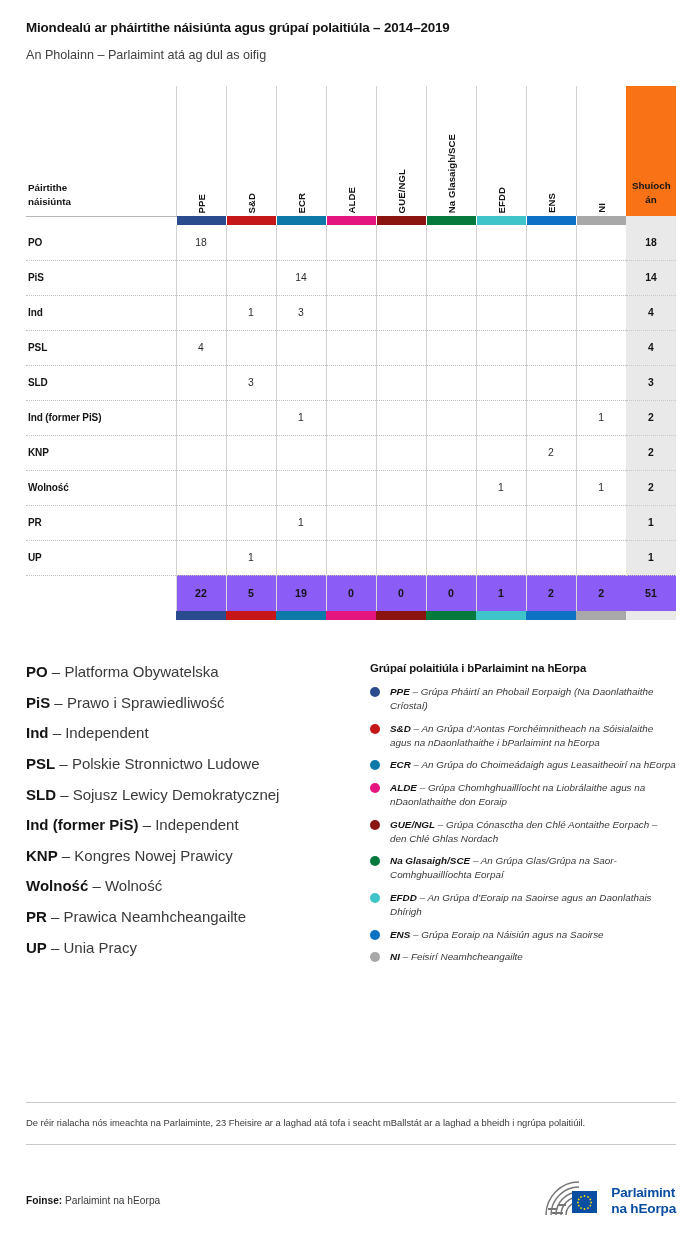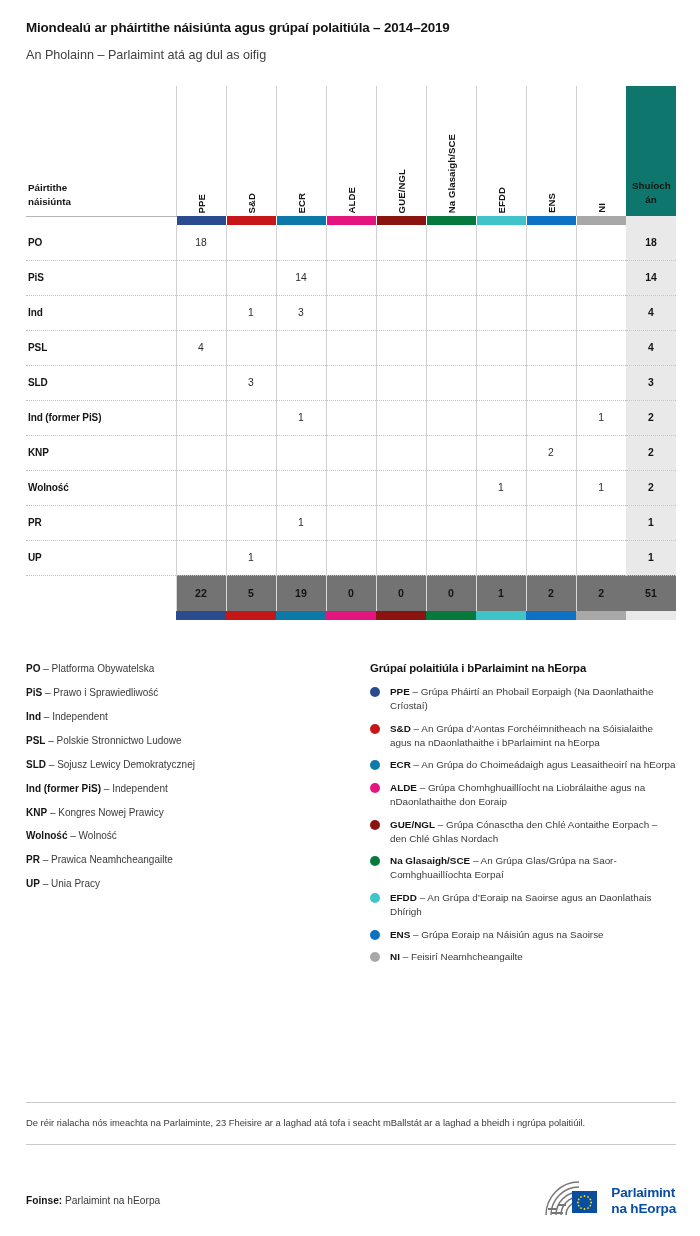--- a/index.html
+++ b/index.html
@@ -89,21 +89,21 @@
     height: 130px;
   }
   .party-head-label {
     font-size: 9.8px;
     font-weight: bold;
     line-height: 1.45;
     color: #141414;
     padding: 0 0 6px 2px;
   }
   th.tot-head {
-    background: #0f766e;
+    background: #f97316;
     vertical-align: bottom;
     text-align: center;
     height: 130px;
   }
   .tot-head-label {
     font-size: 9.8px;
     font-weight: bold;
     line-height: 1.45;
     color: #141414;
     padding: 0 6px 9px 6px;
@@ -139,21 +139,21 @@
   }
   .matrix tbody td.tot-cell {
     background: #e9e9e9;
     font-weight: bold;
     font-size: 10.4px;
     color: #141414;
     border-left: none;
     border-bottom: 1px dotted #c7c7c7;
   }
   .matrix tbody tr.totals td {
-    background: #737373;
+    background: #8b5cf6;
     font-weight: bold;
     color: #141414;
     height: 36px;
     border-bottom: none;
     border-left: 1px solid #d8d8d8;
     font-size: 10.6px;
   }
   .matrix tbody tr.totals td.party-name { border-left: none; background: #ffffff; }
   .matrix tbody tr.totals td.tot-cell { border-left: none; }
   tr.strip-bottom td { height: 9px; padding: 0; border: none; background: #ffffff; }
@@ -168,31 +168,32 @@
   .legend-col-left { width: 320px; }
   .legend-col-right { width: 306px; }
   .legend-title {
     font-size: 11.4px;
     font-weight: bold;
     color: #141414;
     margin-bottom: 11px;
     letter-spacing: -0.1px;
   }
   .abbr-row {
-    font-size: 10px;
+    font-size: 15px;
     line-height: 1.34;
     margin-bottom: 10.5px;
     color: #3a3a3a;
   }
   .abbr-row b { color: #141414; font-weight: bold; }
 
   .grp-row {
     display: flex;
     align-items: flex-start;
     margin-bottom: 8.5px;
+    font-style: italic;
   }
   .dot {
     width: 10px;
     height: 10px;
     border-radius: 50%;
     flex: 0 0 10px;
     margin-top: 2px;
     margin-right: 10px;
   }
   .grp-text {

